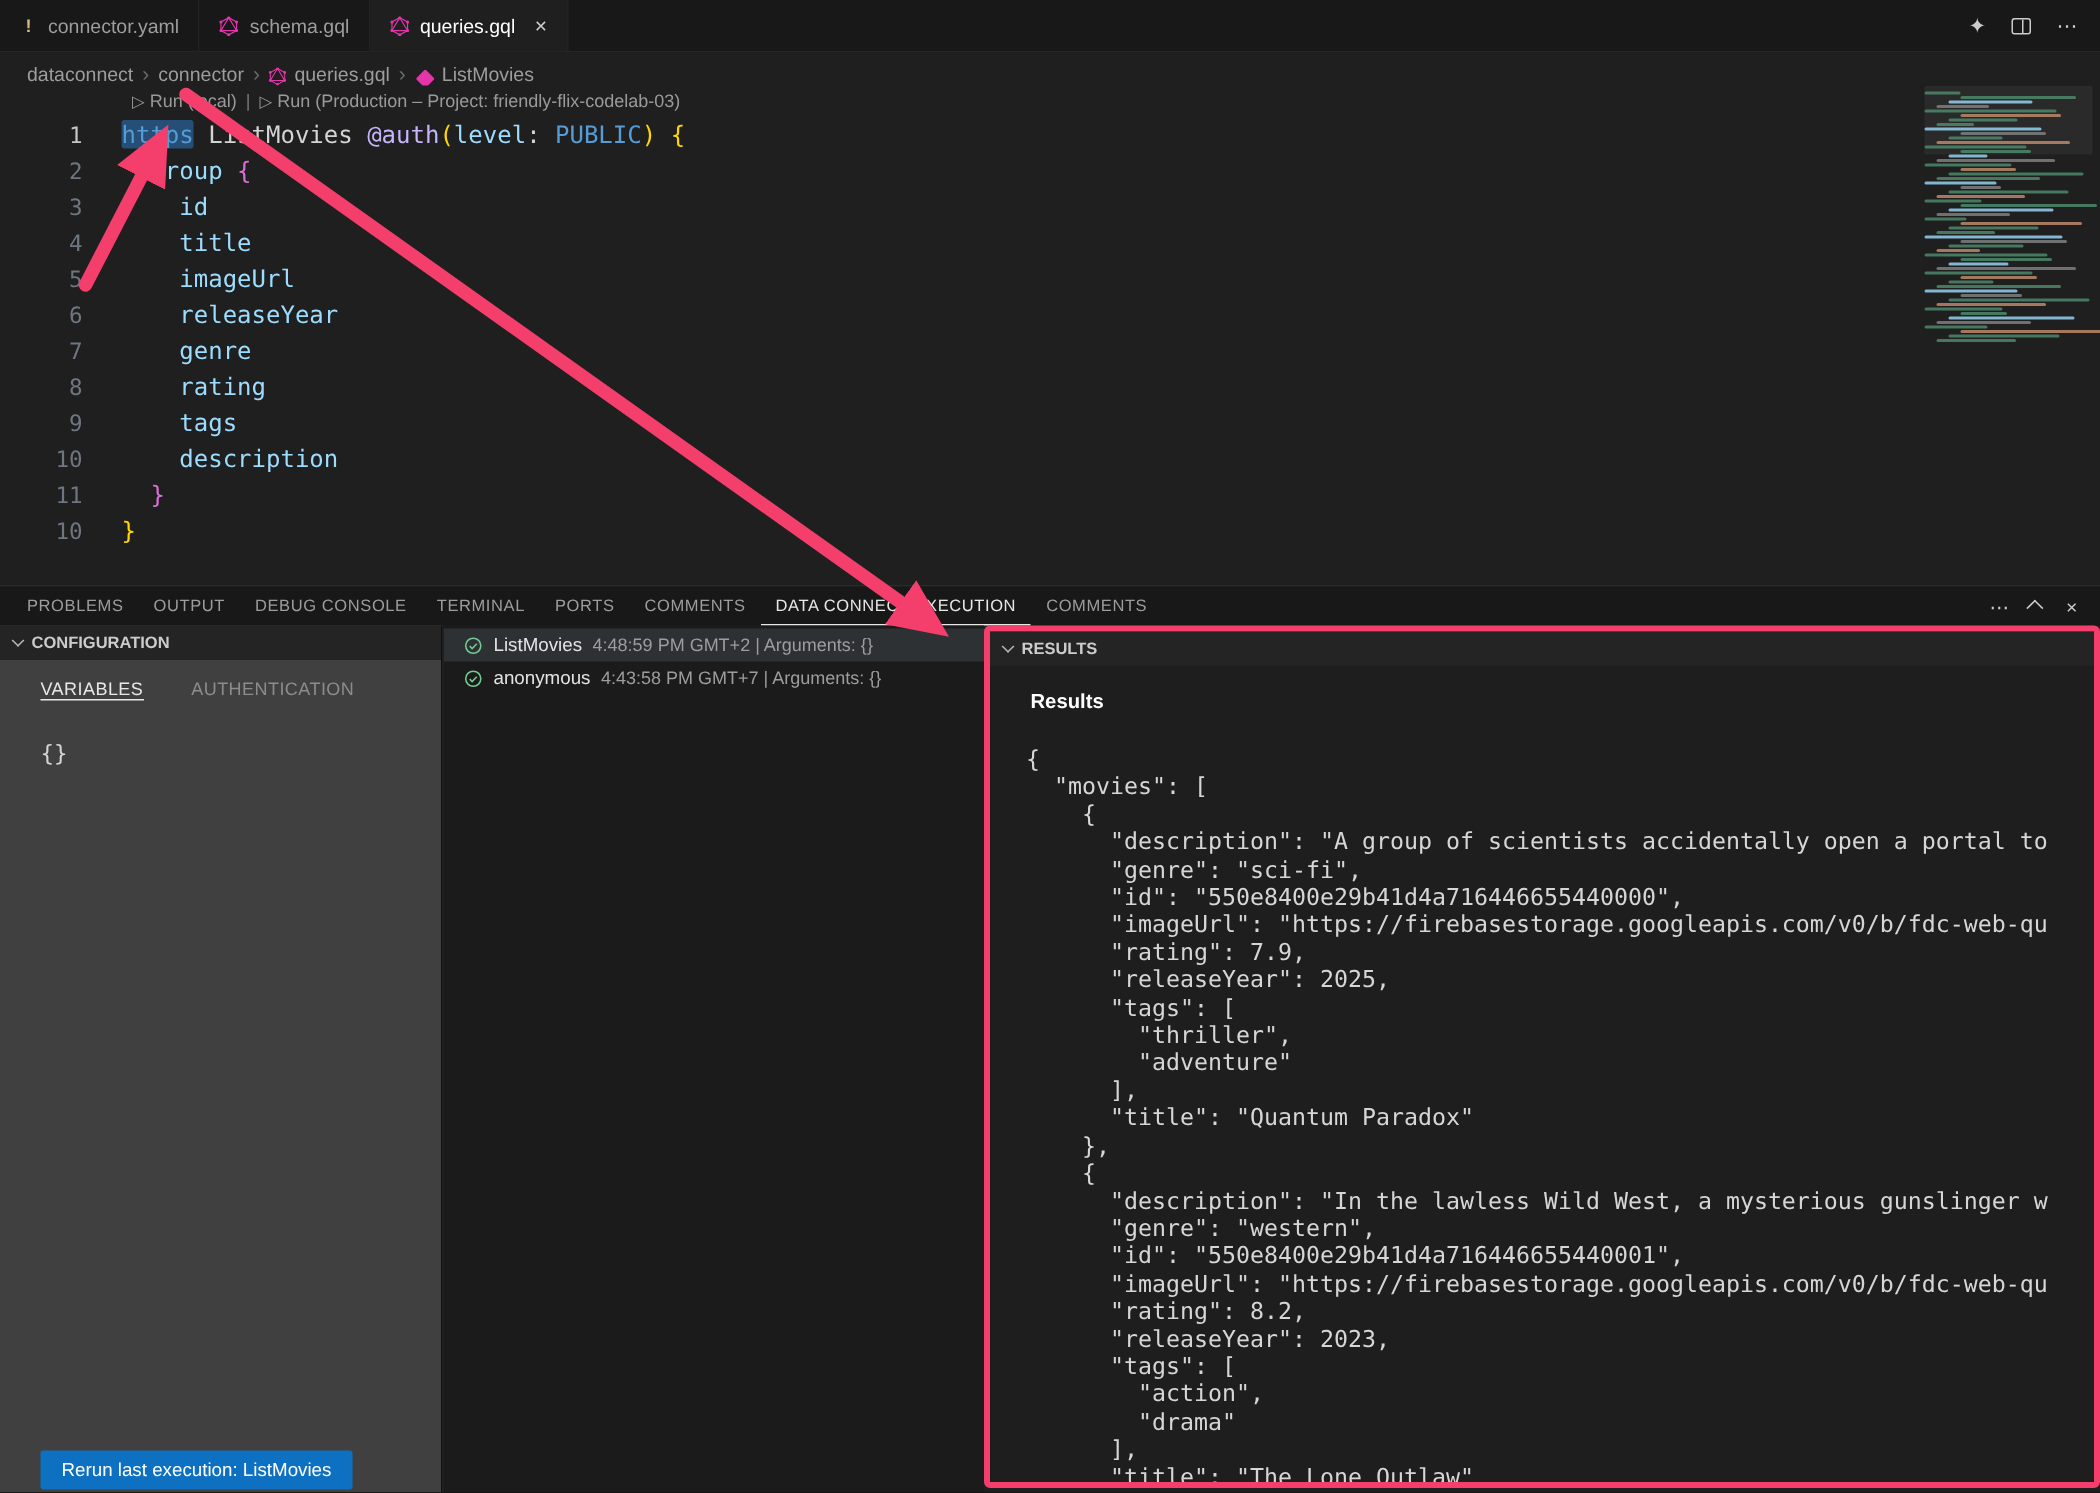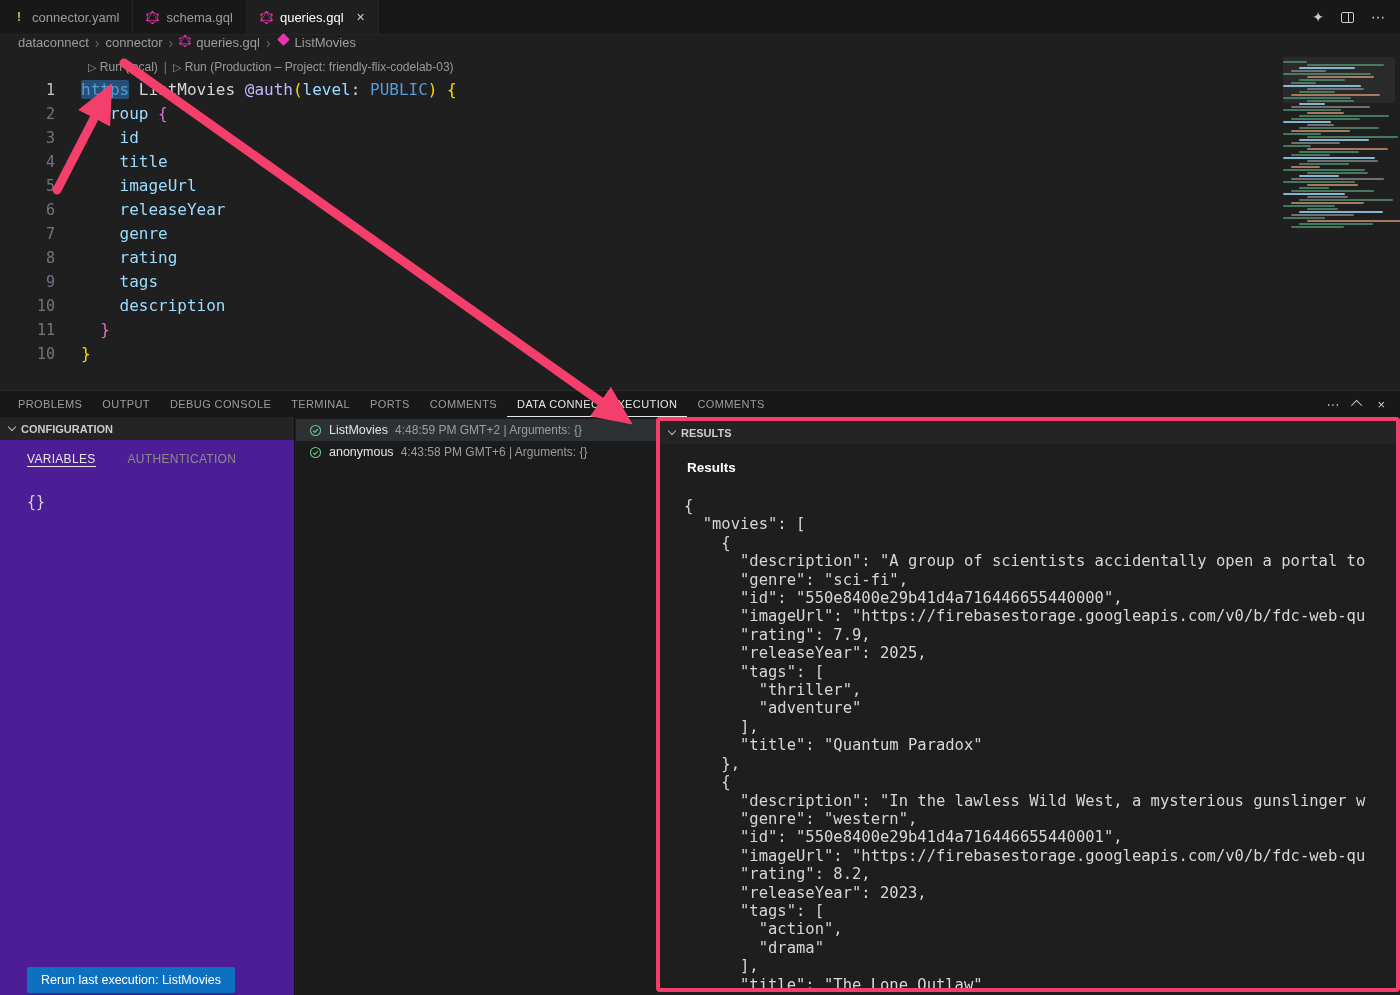--- a/index.html
+++ b/index.html
@@ -13,21 +13,21 @@
   .tab.active{background:#1f1f1f;color:#fff}
   .tab-close{font-size:14px;margin-left:6px;color:#cfcfcf}
   .yaml-ico{color:#d7ba7d;font-weight:700;font-size:12px;width:12px;text-align:center}
   .gql-ico{display:inline-flex;align-items:center}
   .tab-actions{margin-left:auto;display:flex;align-items:center;gap:17px;padding-right:15px;color:#ccc}
   .tbicon{font-size:14px;cursor:pointer;display:inline-flex;align-items:center}
   .split-box{display:inline-block;width:13px;height:11px;border:1.2px solid #ccc;border-radius:2px;position:relative}
   .split-box::after{content:"";position:absolute;left:50%;top:0;bottom:0;width:1.2px;background:#ccc}
 
   
-  .breadcrumb{position:absolute;top:35px;left:0;right:0;height:22px;display:flex;align-items:flex-start;gap:5px;padding-left:18px;font-size:13px;color:#9d9d9d;background:#1f1f1f}
+  .breadcrumb{position:absolute;top:35px;left:0;right:0;height:22px;display:flex;align-items:flex-end;gap:5px;padding-left:18px;font-size:13px;color:#9d9d9d;background:#1f1f1f}
   .bc{cursor:pointer}
   .bc-sep{color:#6b6b6b;font-size:14px;margin:0 1px}
   .sym-ico{width:9px;height:9px;background:#E535AB;transform:rotate(45deg);border-radius:1px;display:inline-block;margin:0 2px}
 
   
   .editor{position:absolute;top:57px;left:0;right:0;height:333px;background:#1f1f1f;overflow:hidden}
   .codelens{position:absolute;top:3px;left:88px;font-size:12px;color:#9a9a9a}
   .lens-link{cursor:pointer}
   .lens-sep{margin:0 6px;color:#777}
   .play{font-size:11px}
@@ -53,21 +53,21 @@
   #panel-tabs{display:flex}
   .ptab{display:flex;align-items:center;padding:0 10px;font-size:11px;letter-spacing:.4px;color:#9d9d9d;cursor:pointer}
   .ptab.active{color:#e7e7e7;box-shadow:inset 0 -1px 0 #e7e7e7}
   .panel-actions{margin-left:auto;display:flex;align-items:center;gap:15px;padding-right:15px;color:#ccc;font-size:13px}
   .chev-up{width:8px;height:8px;border-left:1.4px solid #ccc;border-top:1.4px solid #ccc;transform:rotate(45deg) translateY(2px);cursor:pointer}
   .panel-body{position:absolute;top:26px;left:0;right:0;bottom:0}
   .sect{position:absolute;top:0;bottom:0}
   .sect-head{height:23px;display:flex;align-items:center;gap:6px;padding-left:9px;font-size:11px;font-weight:700;color:#ccc;background:#242424;cursor:pointer}
   .chev{width:6px;height:6px;border-right:1.3px solid #bbb;border-bottom:1.3px solid #bbb;transform:rotate(45deg);margin-top:-3px}
 
-  .sect.config{left:0;width:295px;background:#4c1d95;border-right:1px solid #111}
+  .sect.config{left:0;width:295px;background:#404040;border-right:1px solid #111}
   .cfg-tabs{display:flex;gap:32px;padding:12px 0 0 27px}
   .cfg-tab{font-size:12px;color:#8c8c8c;padding-bottom:0;cursor:pointer;letter-spacing:.3px}
   .cfg-tab.active{color:#e7e7e7;border-bottom:1px solid #e7e7e7}
   .vars{margin:26px 0 0 27px;font-family:"DejaVu Sans Mono","Liberation Mono",monospace;font-size:15px;color:#d4d4d4;cursor:text}
 
   .sect.history{left:296px;width:360px;background:#1b1b1b}
   #history-list{margin-top:2px}
   .hrow{display:flex;align-items:center;gap:7px;height:22px;padding-left:13px;font-size:12.5px;cursor:pointer;white-space:nowrap;overflow:hidden}
   .hrow.selected{background:#2d3134}
   .hcheck{display:inline-flex;align-items:center}
@@ -328,21 +328,21 @@
               <span class="hdetails">4:48:59 PM GMT+2 | Arguments: {}</span>
             </div>
             <div class="hrow">
               <span class="hcheck">
                 <svg width="13" height="13" viewBox="0 0 16 16">
                   <circle cx="8" cy="8" r="6.2" fill="none" stroke="#73c991" stroke-width="1.3"></circle>
                   <path d="M5.1 8.3 L7.1 10.3 L10.9 6.3" fill="none" stroke="#73c991" stroke-width="1.3"></path>
                 </svg>
               </span>
               <span class="hname">anonymous</span>
-              <span class="hdetails">4:43:58 PM GMT+6 | Arguments: {}</span>
+              <span class="hdetails">4:43:58 PM GMT+7 | Arguments: {}</span>
             </div>
           </div>
       </div>
 
       <div class="sect results">
         <div class="sect-head">
           <span class="chev"></span>
           <span>RESULTS</span>
         </div>
         <div class="results-heading">Results</div>

